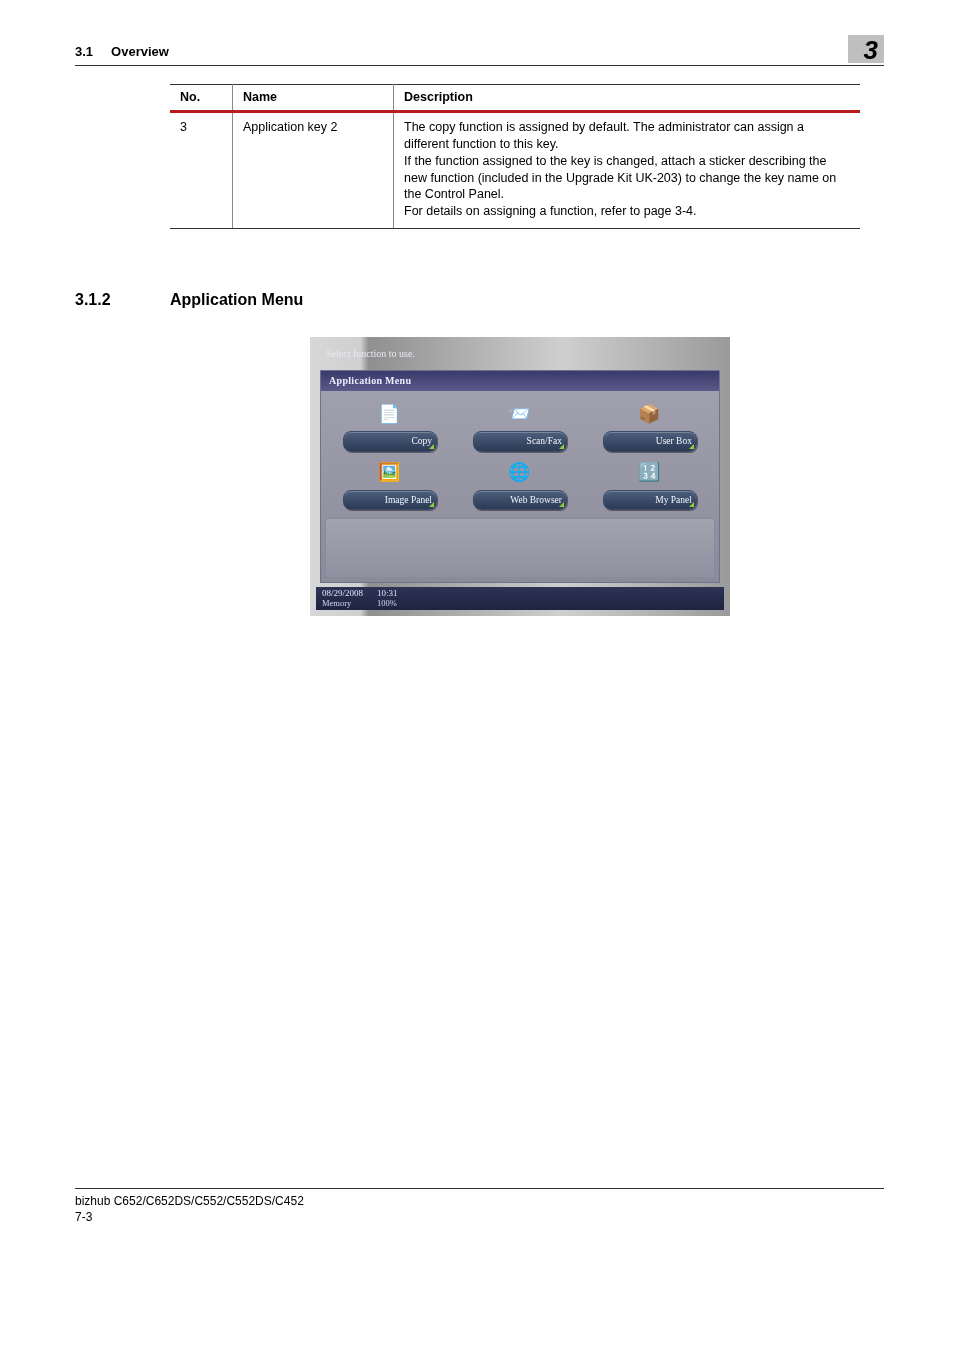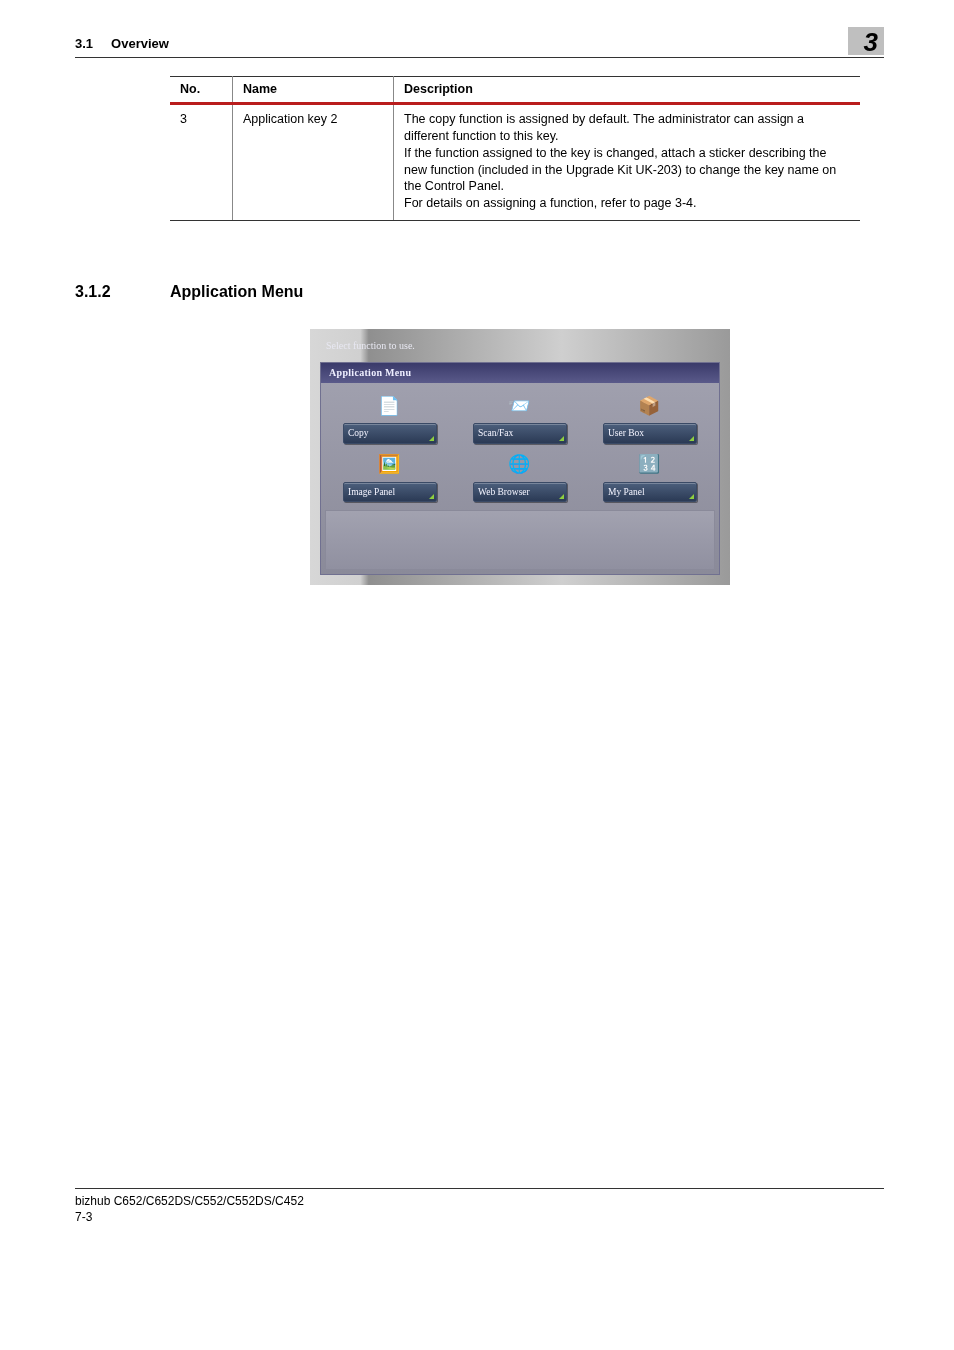--- a/index.html
+++ b/index.html
@@ -9,21 +9,21 @@
     font-family: Arial, Helvetica, sans-serif;
     color: #000;
     font-size: 13px;
     line-height: 1.35;
   }
   .page {
     position: relative;
     width: 954px;
     height: 1260px;
     box-sizing: border-box;
-    padding: 27px 70px 40px 75px;
+    padding: 35px 70px 40px 75px;
   }
   .top-bar {
     display: flex;
     justify-content: space-between;
     align-items: flex-start;
     border-bottom: 1px solid #333;
     padding-bottom: 2px;
   }
   .top-left {
     font-weight: bold;
@@ -124,22 +124,22 @@
   }
   .gbtn {
     display:inline-block;
     min-width: 84px;
     background: linear-gradient(#4c5f7c,#2b3a55);
     border: 1px solid #3a4a66;
     box-shadow: inset 0 1px 0 rgba(255,255,255,.25), 1px 1px 0 rgba(0,0,0,.4);
     color:#f4f4ff;
     font-size:9.5px;
     padding:3px 4px;
-    border-radius: 2px;
-    text-align:left;
+    border-radius: 8px;
+    text-align:right;
     position: relative;
   }
   .gbtn::after {
     content:"";
     position:absolute;
     right:2px; bottom:2px;
     width:0;height:0;
     border-left:5px solid transparent;
     border-bottom:5px solid #8ecf3e;
   }
@@ -238,20 +238,30 @@
             </div>
             <div class="gcol">
               <div class="gicon">🔢</div>
               <div class="gbtn">My Panel</div>
             </div>
           </div>
 
           <div class="blank-area"></div>
         </div>
 
+        <div class="status-bar">
+          <div class="slot">
+            <span>08/29/2008</span>
+            <span>Memory</span>
+          </div>
+          <div class="slot">
+            <span>10:31</span>
+            <span>100%</span>
+          </div>
+        </div>
       </div>
     </div>
   </div>
 
   <div class="footer">
     <span>bizhub C652/C652DS/C552/C552DS/C452</span>
     <span>7-3</span>
   </div>
 </div>
 

